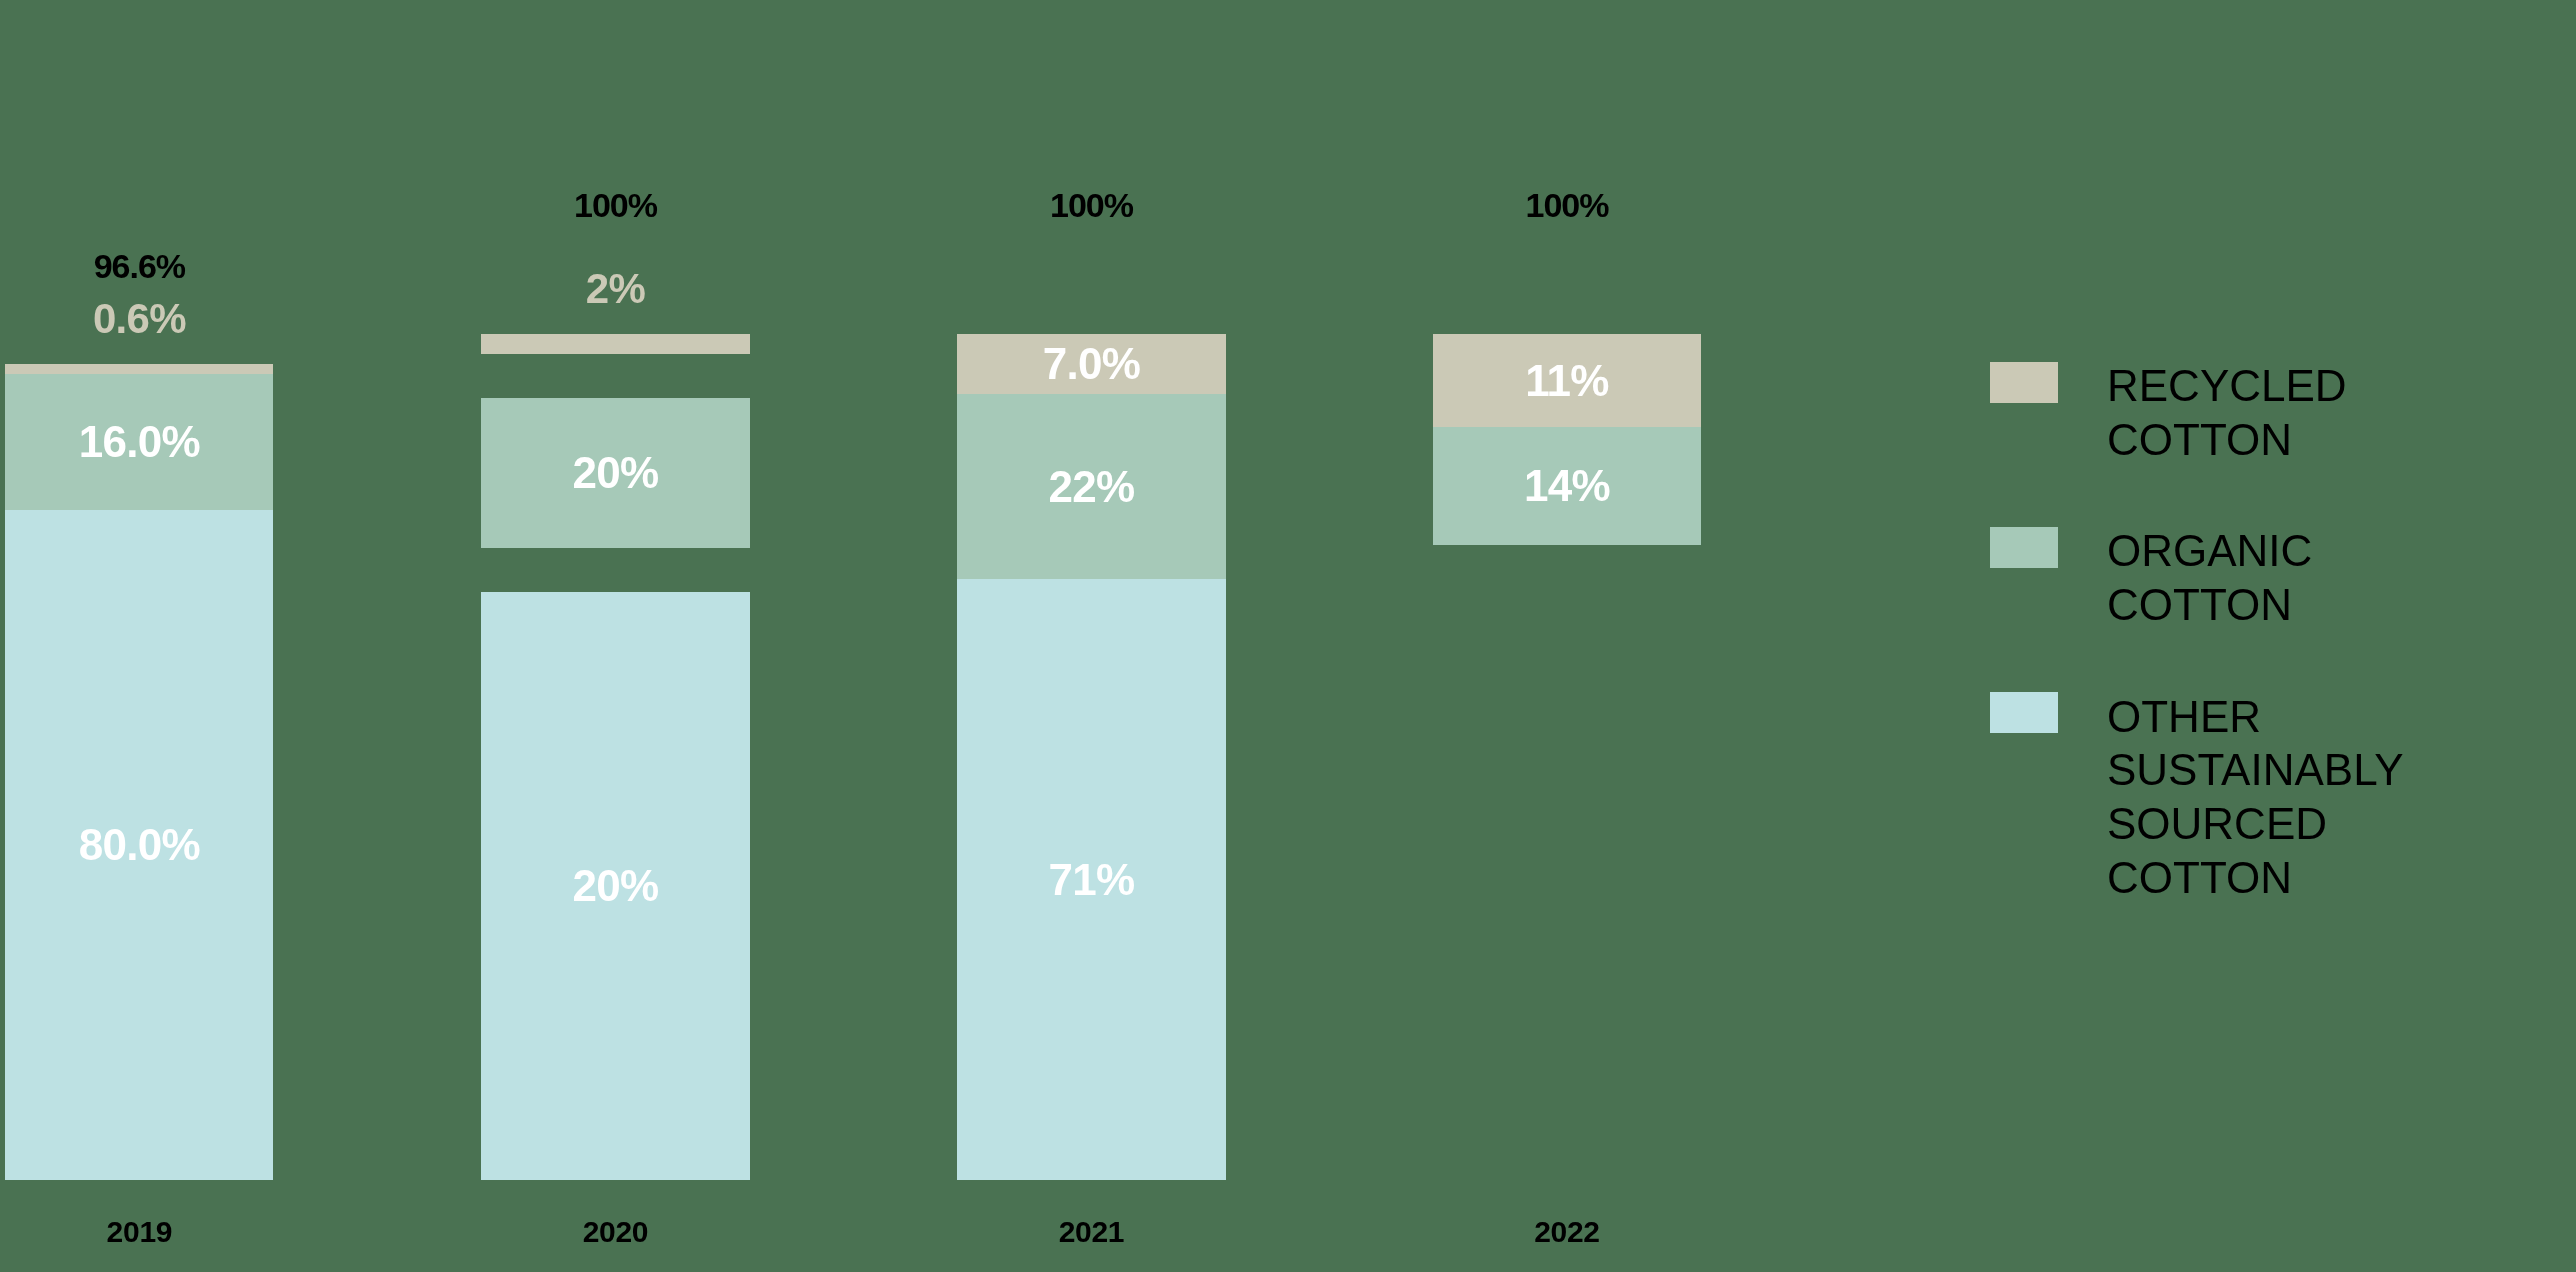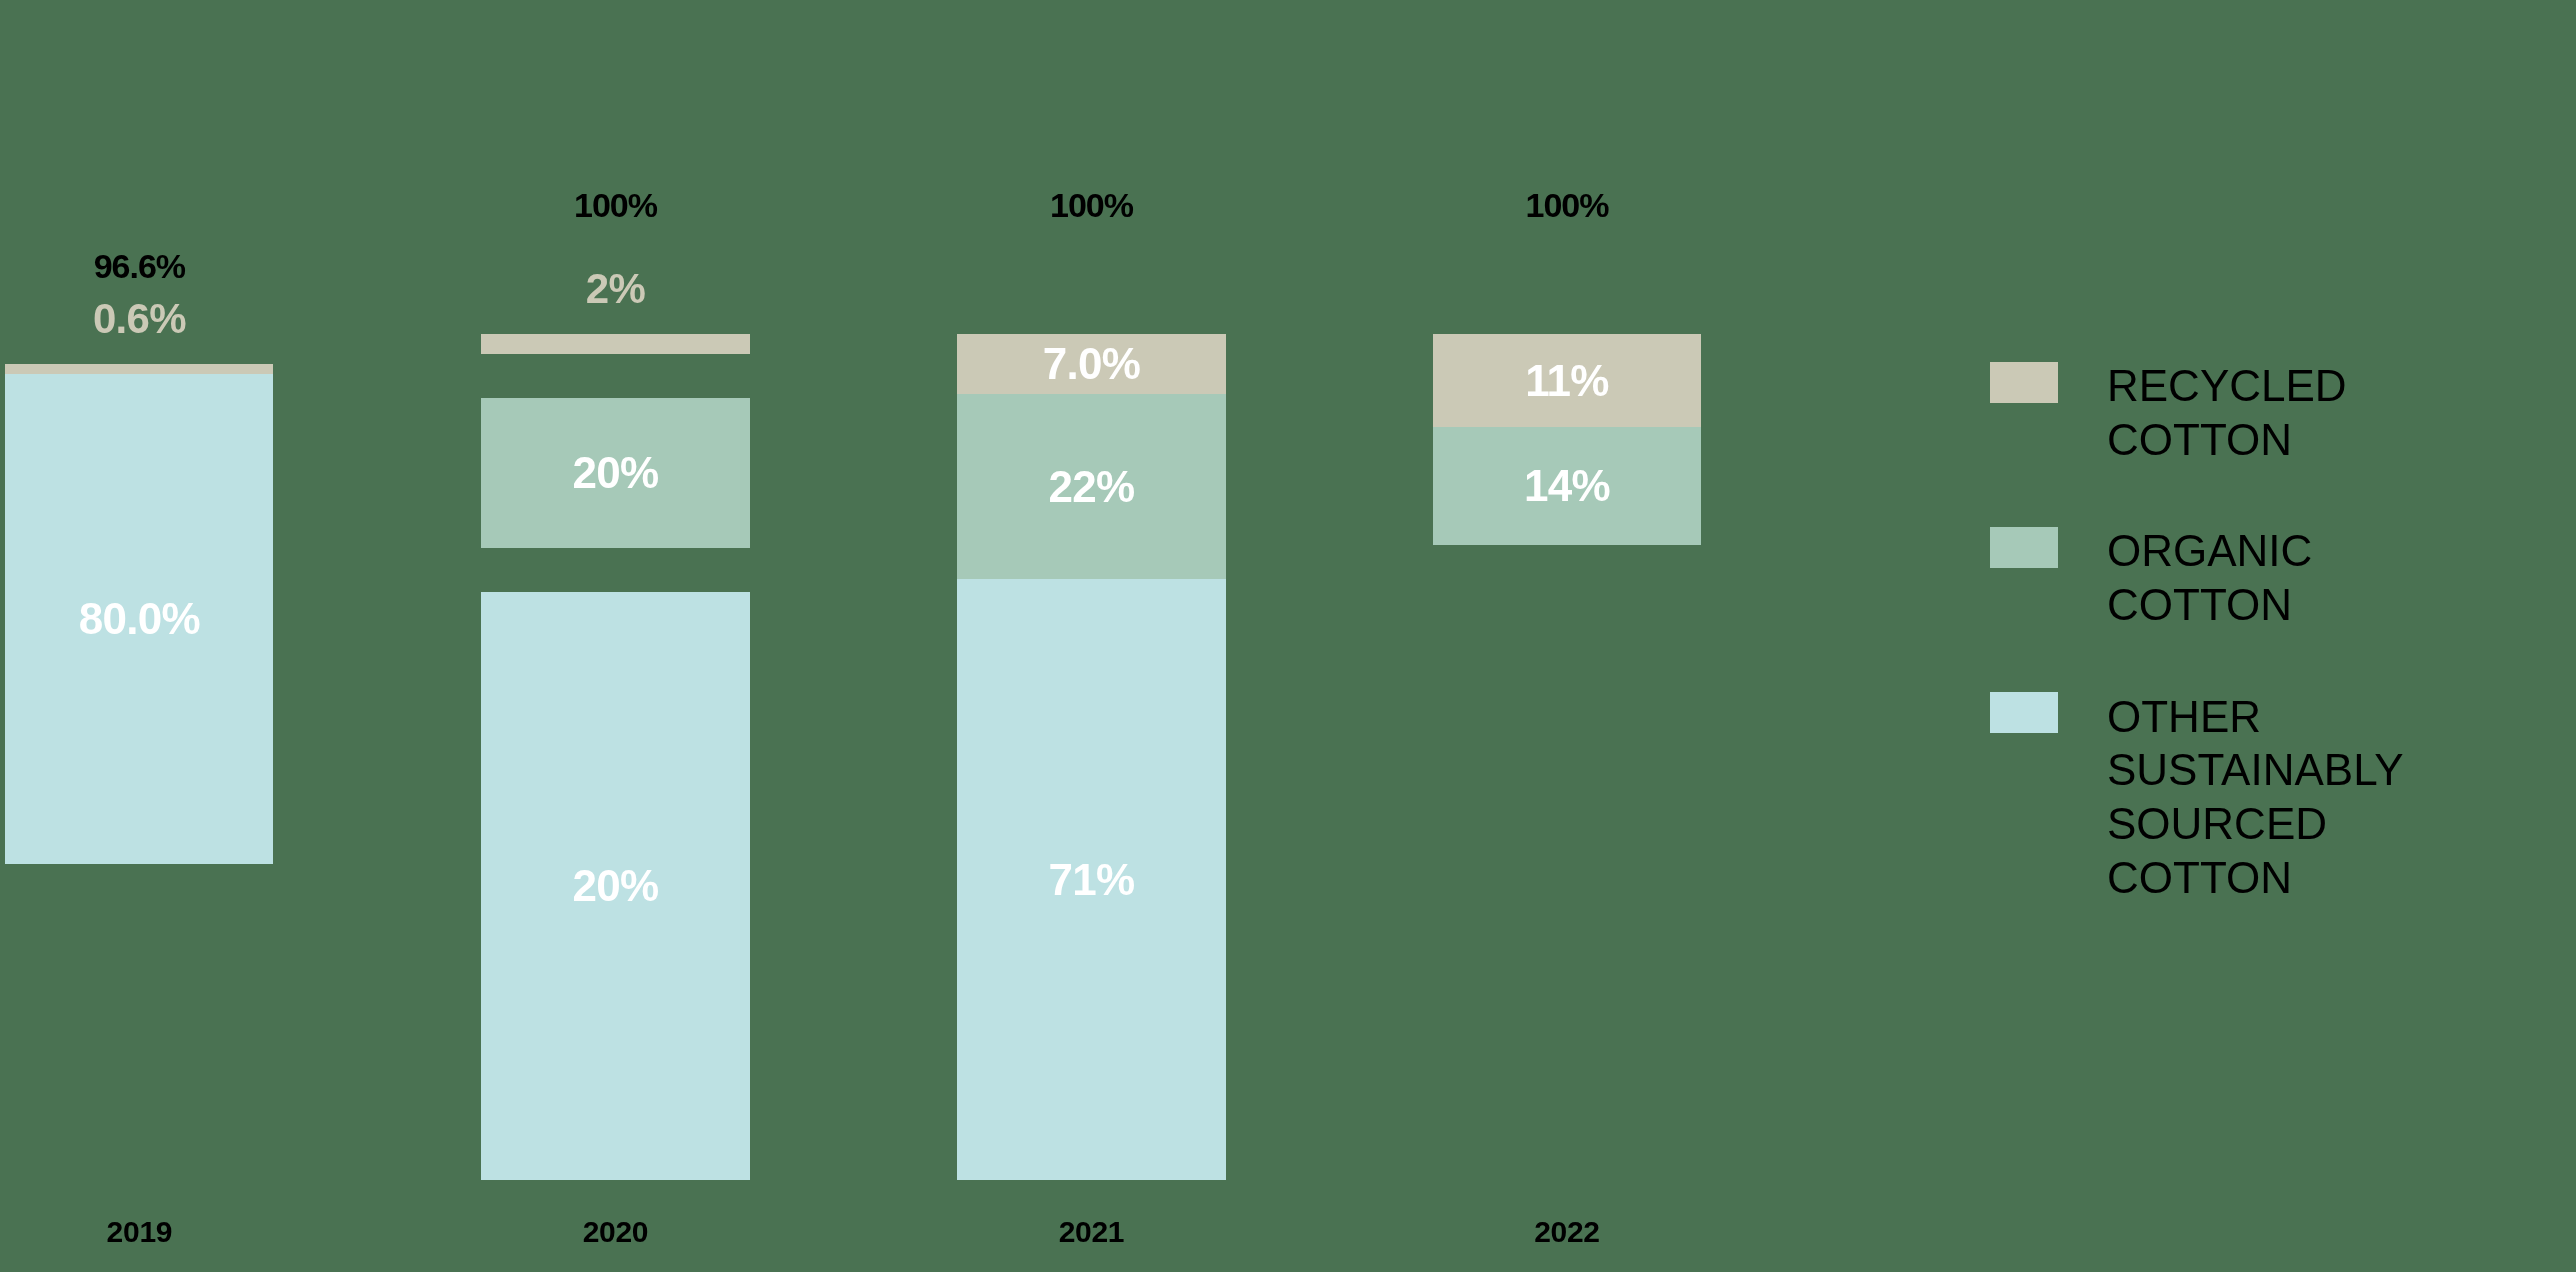--- a/index.html
+++ b/index.html
@@ -129,21 +129,24 @@
 </head>
 <body>
 
 <div id="chart-root">
 
   <div class="bar-group" style="left:5.4px; width:268px; height:816px;">
     <div class="total-label" style="top:-115px;">96.6%</div>
     <div class="outside-label" style="top:-66px;">0.6%</div>
     <div class="bar-stack" style="height:816px;">
       <div class="seg seg-recycled" style="height:10.2px;"></div>
-      <div class="seg seg-other" style="height:490px;">
+      <div class="seg seg-organic" style="height:136px;">
+        <span class="seg-label">16.0%</span>
+      </div>
+      <div class="seg seg-other" style="height:670px;">
         <span class="seg-label">80.0%</span>
       </div>
     </div>
   </div>
   <div class="year-label" style="left:5.4px; width:268px; top:1217px;">2019</div>
 
   <div class="bar-group" style="left:481px; width:269px; height:846px;">
     <div class="total-label" style="top:-146px;">100%</div>
     <div class="outside-label" style="top:-66px;">2%</div>
     <div class="bar-stack" style="height:846px;gap:44px;">

